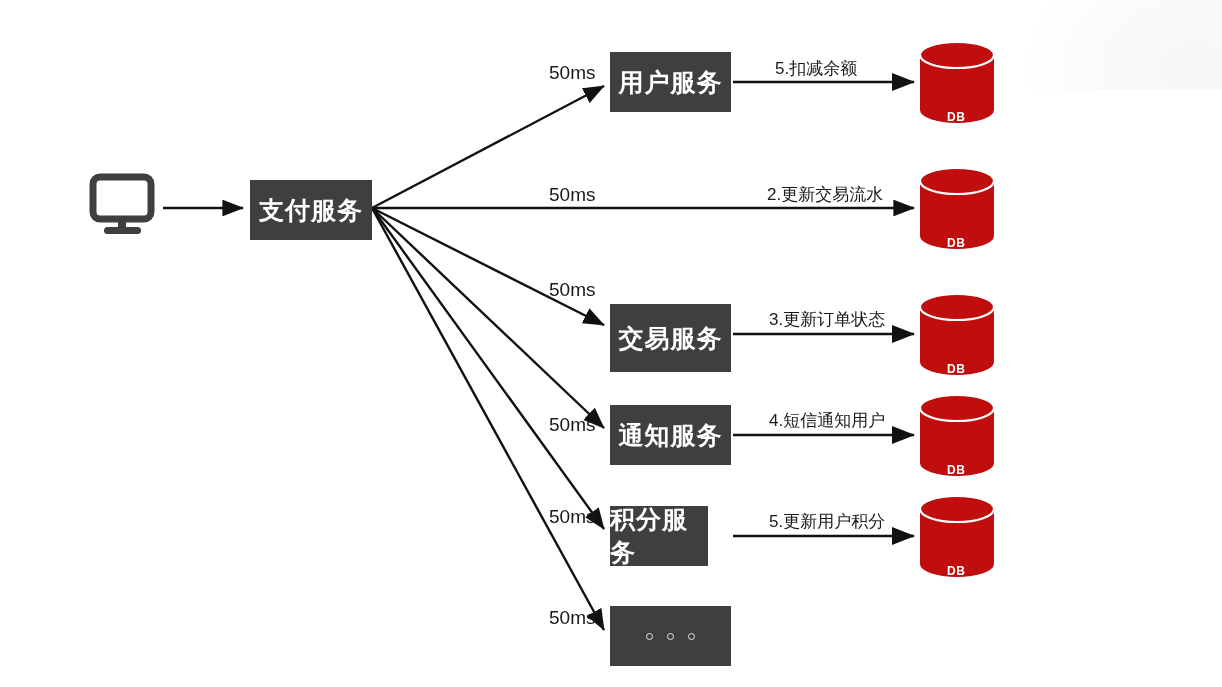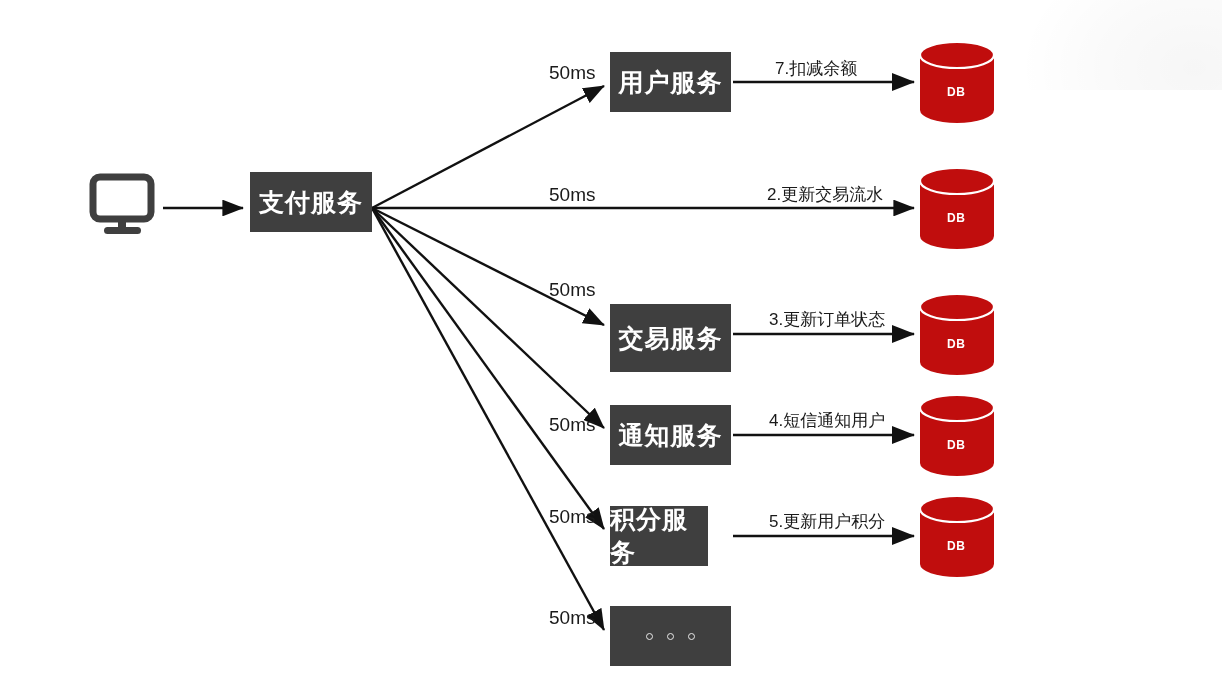--- a/index.html
+++ b/index.html
@@ -54,20 +54,21 @@
     white-space: nowrap;
   }
   .lat-label { font-size: 19px; }
   .db-label {
     position: absolute;
     color: #ffffff;
     font-size: 12px;
     font-weight: bold;
     letter-spacing: 0.5px;
     pointer-events: none;
+    margin-top: 25px;
   }
   .dots-row {
     display: flex;
     gap: 14px;
     align-items: center;
   }
   .dot-ring {
     width: 7px;
     height: 7px;
     border: 1.6px solid #e9e9e9;
@@ -142,21 +143,21 @@
       <ellipse cx="957" cy="408" rx="37" ry="13" fill="none" stroke="#ffffff" stroke-width="2.2"></ellipse>
     </g>
 
     <g>
       <path d="M920 509 L920 564 A37 13 0 0 0 994 564 L994 509 Z" fill="#c00d0d"></path>
       <ellipse cx="957" cy="509" rx="37" ry="13" fill="#c00d0d"></ellipse>
       <ellipse cx="957" cy="509" rx="37" ry="13" fill="none" stroke="#ffffff" stroke-width="2.2"></ellipse>
     </g>
   </svg>
 
-  <div class="node-box" style="left:250px; top:172px; width:122px; height:60px;">
+  <div class="node-box" style="left:250px; top:180px; width:122px; height:60px;">
     <span>支付服务</span>
   </div>
 
   <div class="node-box" style="left:610px; top:52px; width:121px; height:60px;">
     <span>用户服务</span>
   </div>
 
   <div class="node-box" style="left:610px; top:304px; width:121px; height:68px;">
     <span>交易服务</span>
   </div>
@@ -177,21 +178,21 @@
     </span>
   </div>
 
   <div class="edge-label lat-label" style="left:549px; top:62px;">50ms</div>
   <div class="edge-label lat-label" style="left:549px; top:184px;">50ms</div>
   <div class="edge-label lat-label" style="left:549px; top:279px;">50ms</div>
   <div class="edge-label lat-label" style="left:549px; top:414px;">50ms</div>
   <div class="edge-label lat-label" style="left:549px; top:506px;">50ms</div>
   <div class="edge-label lat-label" style="left:549px; top:607px;">50ms</div>
 
-  <div class="edge-label" style="left:775px; top:57px;">7.扣减余额</div>
+  <div class="edge-label" style="left:775px; top:57px;">5.扣减余额</div>
   <div class="edge-label" style="left:767px; top:183px;">2.更新交易流水</div>
   <div class="edge-label" style="left:769px; top:308px;">3.更新订单状态</div>
   <div class="edge-label" style="left:769px; top:409px;text-align:right;">4.短信通知用户</div>
   <div class="edge-label" style="left:769px; top:510px;">5.更新用户积分</div>
 
   <div class="db-label" style="left:947px; top:85px;">DB</div>
   <div class="db-label" style="left:947px; top:211px;">DB</div>
   <div class="db-label" style="left:947px; top:337px;">DB</div>
   <div class="db-label" style="left:947px; top:438px;">DB</div>
   <div class="db-label" style="left:947px; top:539px;">DB</div>

